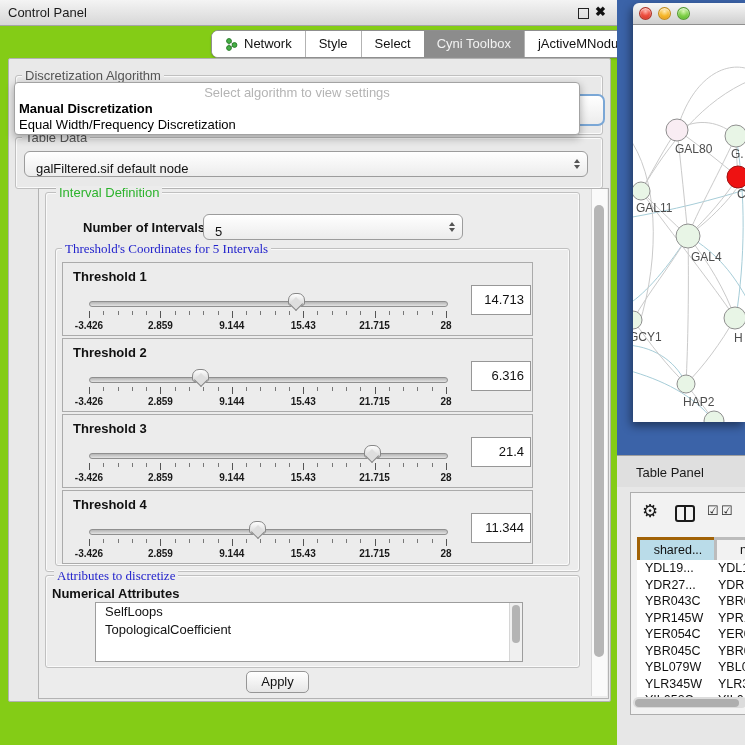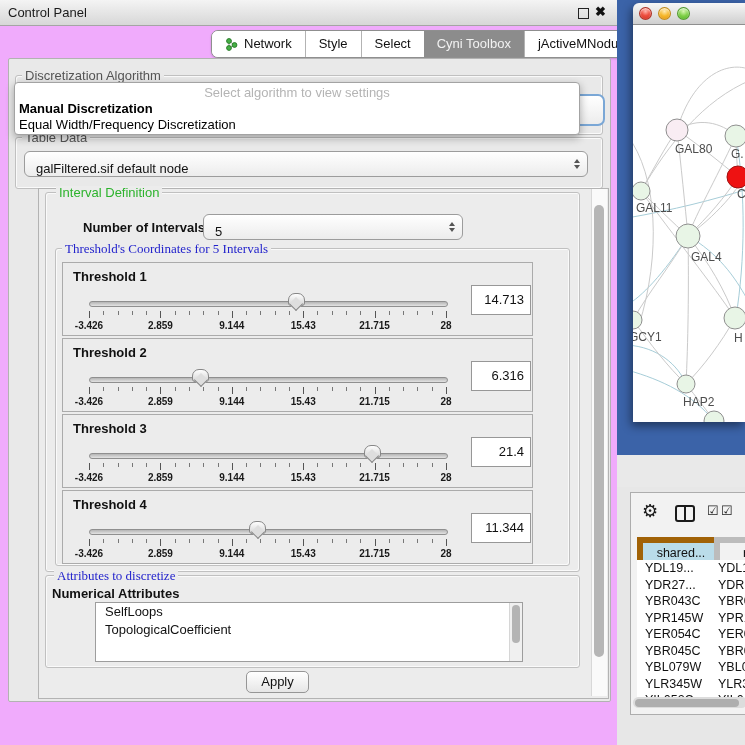--- a/index.html
+++ b/index.html
@@ -1,19 +1,19 @@
 <!DOCTYPE html>
 <html style="--desktop-blue: #3b63a8; --frame-title-green: #2db32d; --frame-title-blue: #2323cc; --popup-hint: #b4b4b4; --table-header-selected: #badce9; --node-green: #e8f5e6; --node-pink: #f9edf3; --node-red: #ee1212; --edge-teal: #a6cdd8; --edge-gray: #cacaca; --focus-ring: #7aa7d6;"><head>
 <meta charset="utf-8">
 <style>
   html,body{margin:0;padding:0;}
   #root{position:relative;width:745px;height:745px;background:#e9e9e9;overflow:hidden;
         font-family:"Liberation Sans",sans-serif;color:#111;}
   
-  .cp{position:absolute;left:0;top:0;width:617px;height:745px;background:#f0abfc;}
+  .cp{position:absolute;left:0;top:0;width:617px;height:745px;background:#84cc16;}
   .cp-titlebar{position:absolute;left:0;top:0;width:617px;height:25px;
     background:linear-gradient(#f4f4f4,#d7d7d7);border-bottom:1px solid #a5a5a5;}
   .cp-title{position:absolute;left:8px;top:5px;font-size:13px;color:#1a1a1a;}
   .float-btn{position:absolute;left:578px;top:8px;width:9px;height:9px;border:1.5px solid #222;}
   .close-btn{position:absolute;left:595px;top:4px;font-size:13px;font-weight:bold;color:#111;cursor:default;}
   
   #tabbar{position:absolute;left:211px;top:30px;display:flex;height:26px;
     border:1px solid #8f8f8f;border-radius:7px;overflow:hidden;background:#fff;
     box-shadow:0 1px 2px rgba(0,0,0,.18);justify-content:space-between;}
   .tab{padding:0 13px;line-height:26px;font-size:13px;background:#fff;color:#111;white-space:nowrap;display:flex;align-items:center;}
@@ -99,21 +99,21 @@
   
   .tp-bar{position:absolute;left:617px;top:455px;width:128px;height:32px;background:#dfdfdf;border-top:1px solid #9e9e9e;box-sizing:border-box;}
   .tp-bar-title{position:absolute;left:19px;top:9px;font-size:13px;color:#1a1a1a;}
   .tp-region{position:absolute;left:617px;top:487px;width:128px;height:258px;background:#e7e7e7;}
   .tp-frame{position:absolute;left:630px;top:492px;width:120px;height:221px;border:1px solid #adadad;background:#f2f2f2;}
   .gear{position:absolute;left:11px;top:7px;font-size:18px;color:#1a1a1a;}
   .split-ico{position:absolute;left:44px;top:12px;width:16px;height:13px;border:2px solid #1a1a1a;border-radius:3px;}
   .split-ico::after{content:"";position:absolute;left:6.5px;top:0;width:2px;height:13px;background:#1a1a1a;}
   .cb-ico{position:absolute;top:10px;font-size:13px;color:#1a1a1a;}
   .tp-header{position:absolute;left:6px;top:44px;height:23px;}
-  .th{position:absolute;top:0;height:21px;font-size:12.5px;text-align:center;line-height:21px;border:6px solid #a16207;}
+  .th{position:absolute;top:0;height:21px;font-size:12.5px;text-align:center;line-height:21px;border:3px solid #a16207;}
   .th.sel{left:0;width:76px;background:var(--table-header-selected);}
   .th.plain{left:77px;width:60px;background:#f2f2f2;border-color:#bcbcbc;}
   .tp-rows{position:absolute;left:6px;top:67px;width:112px;height:137px;background:#fff;overflow:hidden;}
   .trow{position:absolute;left:0;width:160px;height:17px;}
   .td{position:absolute;top:0;font-size:12.5px;line-height:17px;white-space:nowrap;}
   .td.c1{left:8px;width:70px;overflow:hidden;}
   .td.c2{left:81px;}
   .hscroll{position:absolute;left:2px;top:204px;width:114px;height:11px;background:#dcdcdc;border-radius:6px;}
   .hscroll .thumb-h{position:absolute;left:2px;top:1.5px;width:104px;height:8px;background:#aeaeae;border-radius:4px;}
 </style>
@@ -330,20 +330,23 @@
           <text x="-4" y="316" class="node-label">GCY1</text>
           <circle cx="102" cy="293" r="11" fill="#e8f5e6" stroke="#8f8f8f"></circle>
           <text x="101" y="317" class="node-label">H</text>
           <circle cx="53" cy="359" r="9" fill="#e8f5e6" stroke="#8f8f8f"></circle>
           <text x="50" y="381" class="node-label">HAP2</text>
           <circle cx="81" cy="396" r="10" fill="#e8f5e6" stroke="#8f8f8f"></circle>
         </svg>
     </div>
   </div>
 
+  <div class="tp-bar">
+    <span class="tp-bar-title">Table Panel</span>
+  </div>
   <div class="tp-region"></div>
   <div class="tp-frame">
     <span class="gear">⚙</span>
     <span class="split-ico"></span>
     <span class="cb-ico" style="left:76px;">☑</span>
     <span class="cb-ico" style="left:90px;">☑</span>
     <div class="tp-header" id="tp-header">
         <div class="th sel">shared...</div>
         <div class="th plain">na</div>
       </div>

